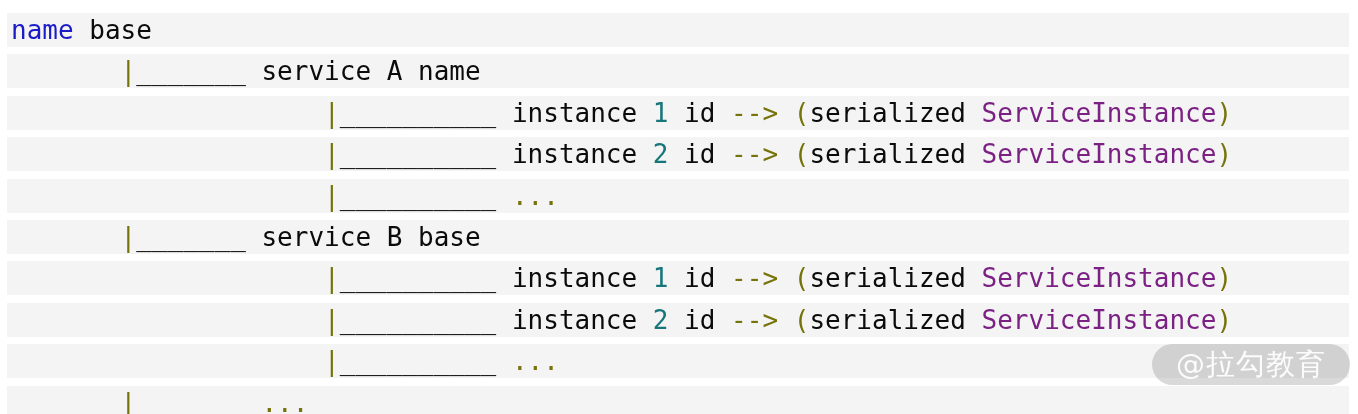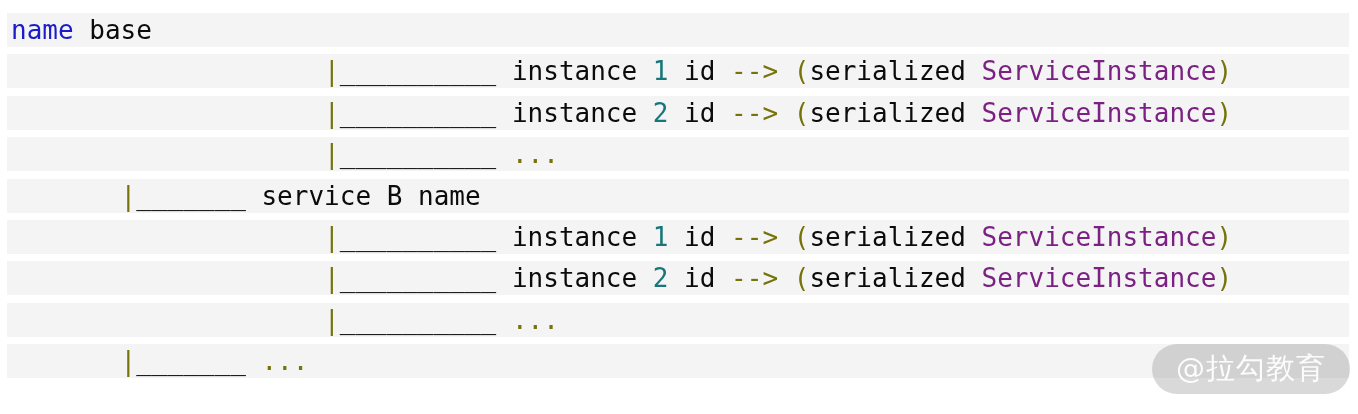--- a/index.html
+++ b/index.html
@@ -29,43 +29,44 @@
     font-size: 26px;
     white-space: pre;
     font-family: "DejaVu Sans Mono", monospace;
   }
   .code-line span { white-space: pre; }
   .watermark {
     position: absolute;
     left: 1152px;
     top: 344px;
     width: 198px;
-    height: 50px;
+    height: 41px;
     border-radius: 25px;
     background: rgba(120,120,120,0.28);
     display: flex;
     align-items: center;
     justify-content: center;
   }
   .watermark span {
     color: rgba(255,255,255,0.92);
     font-size: 29px;
     letter-spacing: 1px;
     font-family: "DejaVu Sans", sans-serif;
   }
 </style>
 </head>
 <body>
 
 <div class="code-block">
     <div class="code-line"><span style="color: rgb(27, 27, 200);">name</span><span style="color: rgb(11, 11, 11);"> base</span></div>
+    <div class="code-line"><span style="color: rgb(11, 11, 11);">       </span><span style="color: rgb(117, 115, 10);">|</span><span style="color: rgb(11, 11, 11);">_______ service A name</span></div>
     <div class="code-line"><span style="color: rgb(11, 11, 11);">                    </span><span style="color: rgb(117, 115, 10);">|</span><span style="color: rgb(11, 11, 11);">__________ instance </span><span style="color: rgb(23, 118, 122);">1</span><span style="color: rgb(11, 11, 11);"> id </span><span style="color: rgb(117, 115, 10);">--&gt;</span><span style="color: rgb(11, 11, 11);"> </span><span style="color: rgb(117, 115, 10);">(</span><span style="color: rgb(11, 11, 11);">serialized </span><span style="color: rgb(123, 33, 131);">ServiceInstance</span><span style="color: rgb(117, 115, 10);">)</span></div>
     <div class="code-line"><span style="color: rgb(11, 11, 11);">                    </span><span style="color: rgb(117, 115, 10);">|</span><span style="color: rgb(11, 11, 11);">__________ instance </span><span style="color: rgb(23, 118, 122);">2</span><span style="color: rgb(11, 11, 11);"> id </span><span style="color: rgb(117, 115, 10);">--&gt;</span><span style="color: rgb(11, 11, 11);"> </span><span style="color: rgb(117, 115, 10);">(</span><span style="color: rgb(11, 11, 11);">serialized </span><span style="color: rgb(123, 33, 131);">ServiceInstance</span><span style="color: rgb(117, 115, 10);">)</span></div>
     <div class="code-line"><span style="color: rgb(11, 11, 11);">                    </span><span style="color: rgb(117, 115, 10);">|</span><span style="color: rgb(11, 11, 11);">__________ </span><span style="color: rgb(117, 115, 10);">...</span></div>
-    <div class="code-line"><span style="color: rgb(11, 11, 11);">       </span><span style="color: rgb(117, 115, 10);">|</span><span style="color: rgb(11, 11, 11);">_______ service B name</span></div>
+    <div class="code-line"><span style="color: rgb(11, 11, 11);">       </span><span style="color: rgb(117, 115, 10);">|</span><span style="color: rgb(11, 11, 11);">_______ service B base</span></div>
     <div class="code-line"><span style="color: rgb(11, 11, 11);">                    </span><span style="color: rgb(117, 115, 10);">|</span><span style="color: rgb(11, 11, 11);">__________ instance </span><span style="color: rgb(23, 118, 122);">1</span><span style="color: rgb(11, 11, 11);"> id </span><span style="color: rgb(117, 115, 10);">--&gt;</span><span style="color: rgb(11, 11, 11);"> </span><span style="color: rgb(117, 115, 10);">(</span><span style="color: rgb(11, 11, 11);">serialized </span><span style="color: rgb(123, 33, 131);">ServiceInstance</span><span style="color: rgb(117, 115, 10);">)</span></div>
     <div class="code-line"><span style="color: rgb(11, 11, 11);">                    </span><span style="color: rgb(117, 115, 10);">|</span><span style="color: rgb(11, 11, 11);">__________ instance </span><span style="color: rgb(23, 118, 122);">2</span><span style="color: rgb(11, 11, 11);"> id </span><span style="color: rgb(117, 115, 10);">--&gt;</span><span style="color: rgb(11, 11, 11);"> </span><span style="color: rgb(117, 115, 10);">(</span><span style="color: rgb(11, 11, 11);">serialized </span><span style="color: rgb(123, 33, 131);">ServiceInstance</span><span style="color: rgb(117, 115, 10);">)</span></div>
     <div class="code-line"><span style="color: rgb(11, 11, 11);">                    </span><span style="color: rgb(117, 115, 10);">|</span><span style="color: rgb(11, 11, 11);">__________ </span><span style="color: rgb(117, 115, 10);">...</span></div>
     <div class="code-line"><span style="color: rgb(11, 11, 11);">       </span><span style="color: rgb(117, 115, 10);">|</span><span style="color: rgb(11, 11, 11);">_______ </span><span style="color: rgb(117, 115, 10);">...</span></div>
   </div>
 
 <div class="watermark">
   <span>@拉勾教育</span>
 </div>
 

